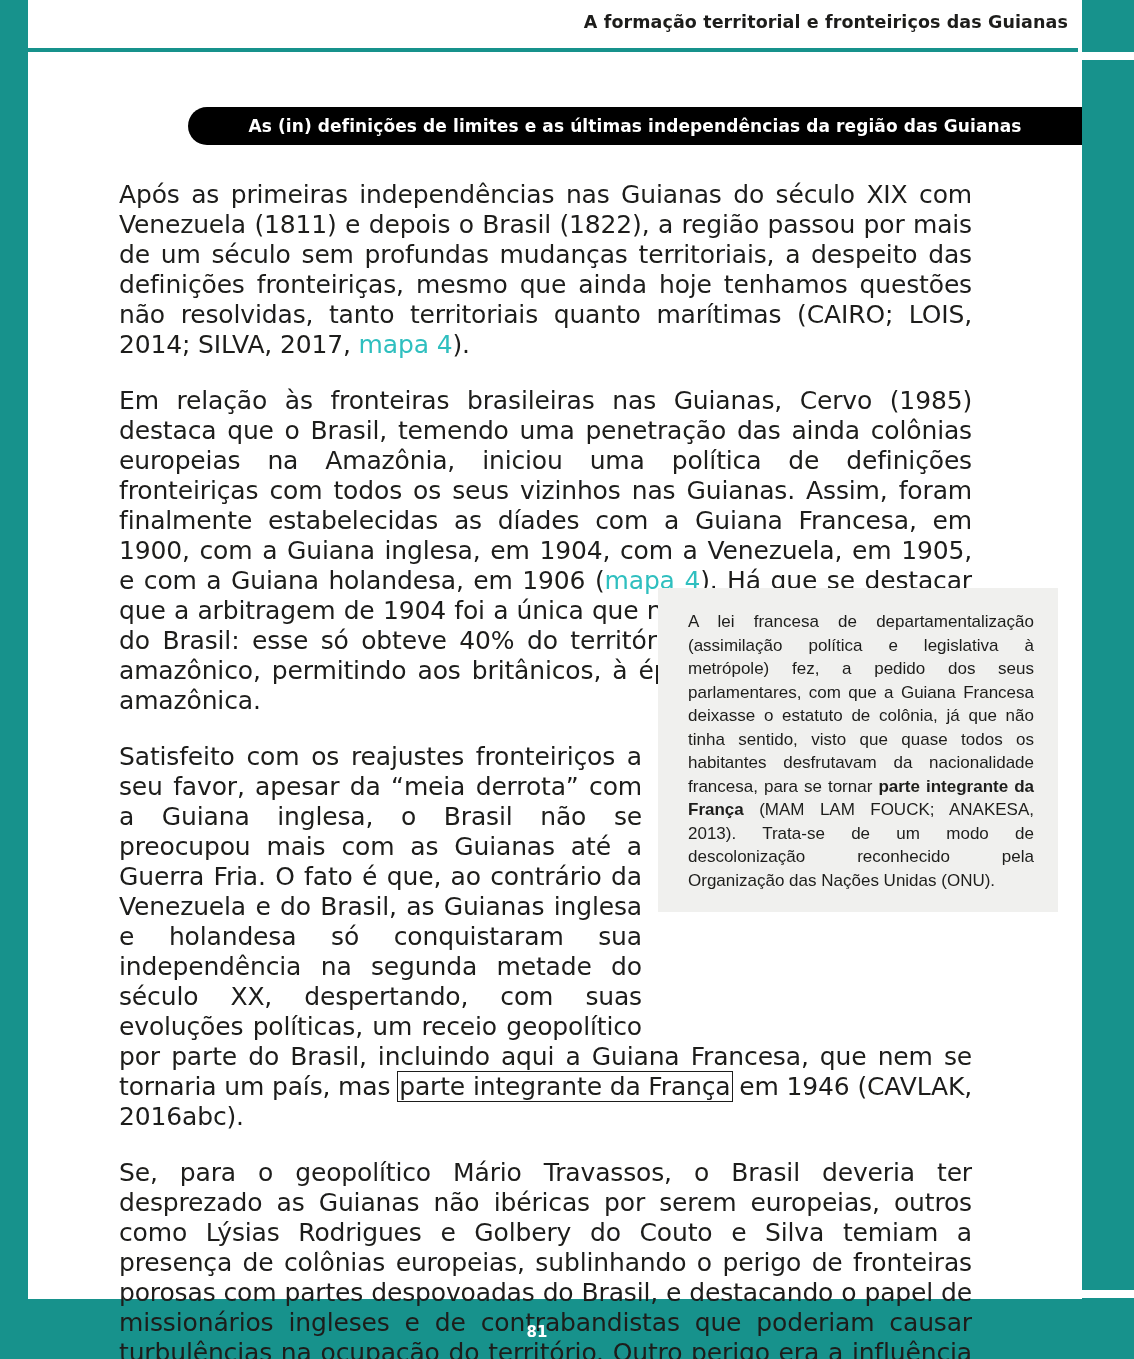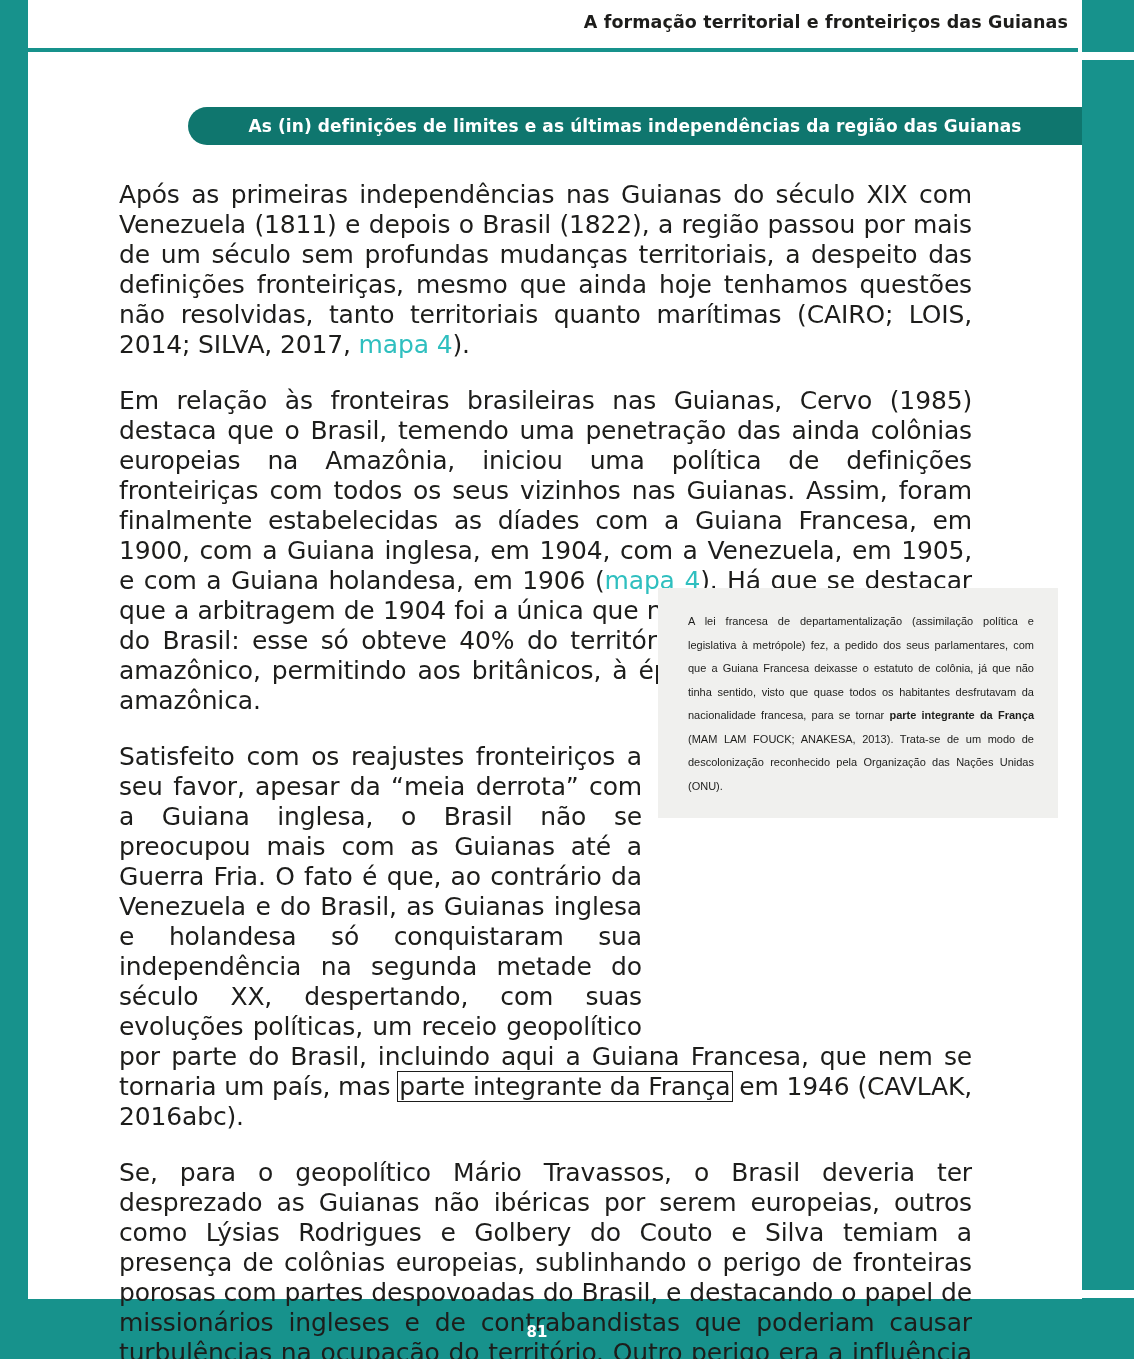--- a/index.html
+++ b/index.html
@@ -79,21 +79,21 @@
     background: #17928c;
   }
 
   
   .title-banner {
     position: absolute;
     left: 188px;
     top: 107px;
     width: 894px;
     height: 38px;
-    background: #0f766e;
+    background: #000000;
     display: flex;
     align-items: center;
     justify-content: center;
     border-radius: 19px 0 0 19px;
   }
   .title-banner-text {
     color: #ffffff;
     font-size: 17px;
     font-weight: bold;
     letter-spacing: 0.1px;
@@ -133,21 +133,21 @@
     top: 588px;
     width: 400px;
     background: #f0f0ee;
     box-sizing: border-box;
     padding: 22px 24px 20px 30px;
     z-index: 5;
     box-shadow: 0 0 0 0 rgba(0,0,0,0);
   }
   .sidebox p {
     margin: 0;
-    font-size: 11px;
+    font-size: 17px;
     line-height: 23.5px;
     color: #1d1d1b;
     text-align: justify;
     font-family: "Liberation Sans", sans-serif;
   }
   .sidebox b { font-weight: bold; }
 
   
   .wrap-shim {
     float: right;

